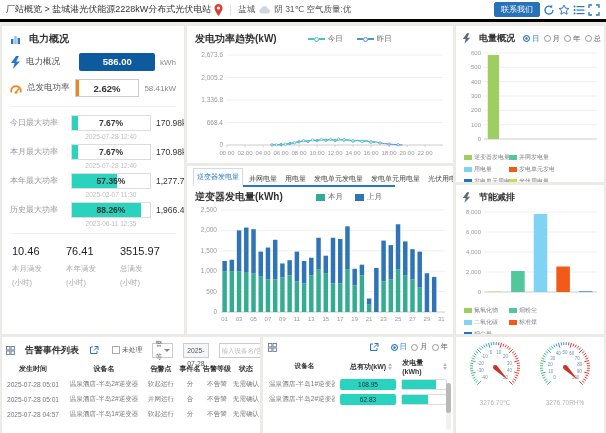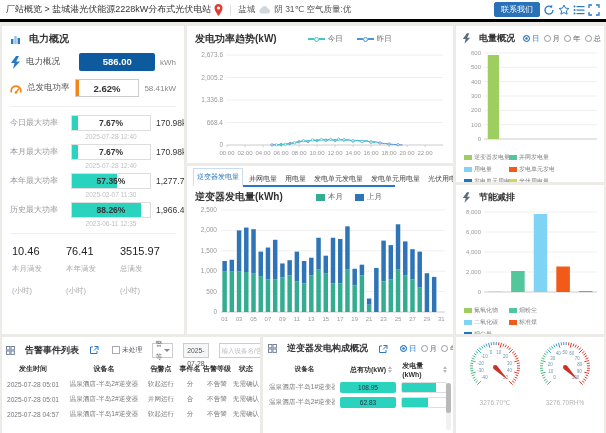--- a/index.html
+++ b/index.html
@@ -36,21 +36,21 @@
 .mlabel{font-size:8px;color:#999;white-space:nowrap}
 .mbar{position:relative;height:16px;border:1px solid #ddd;background:#fff;overflow:hidden}
 .mfill{position:absolute;left:0;top:0;bottom:0;background:#2ad3bd}
 .mpct{position:relative;display:block;text-align:center;font-size:8.5px;line-height:14px;color:#333}
 .mval{font-size:8.5px;color:#333;white-space:nowrap}
 .mts{grid-column:2;text-align:center;font-size:6.5px;color:#c0c0c0;white-space:nowrap}
 .stats{display:flex;padding:6px 10px 0}
 .stat{flex:1}
 .sv{font-size:11px;font-weight:normal;color:#222}
 .sl{font-size:7.5px;color:#aaa;margin-top:7px}
-.su{font-size:7.5px;color:#aaa;margin-top:12px}
+.su{font-size:7.5px;color:#aaa;margin-top:4px}
 .legend-line-wrap{display:flex;flex:1;justify-content:center;gap:14px;margin-right:30px}
 .tl{display:inline-flex;align-items:center;font-size:7.5px;color:#666;cursor:pointer}
 .tl-seg{width:6px;height:2px;display:inline-block}
 .tl-dot{width:5px;height:5px;border:1.5px solid;border-radius:50%;background:#fff;display:inline-block}
 .tl-lab{margin-left:3px}
 #tab-row{display:flex;align-items:flex-end;gap:4px;padding:5px 6px 0;position:relative;height:21px}
 .tab{font-size:7px;color:#444;padding:3px 2px;white-space:nowrap;cursor:pointer}
 .tab.active{color:#2878c8;border:1px solid #c9dcf0;border-bottom:2px solid #fff;background:#fff;z-index:2;padding:3px 3px}
 .tab-underline{position:absolute;left:6px;right:58px;bottom:0;height:2px;background:#2878c8}
 .radios{display:flex;align-items:center;gap:7px;margin-left:auto}
@@ -634,21 +634,20 @@
   <div class="panel bm">
     <div class="phead tight" style="padding:5px 5px 2px">
       <span class="tb-icon">
           <svg width="9" height="9" viewBox="0 0 9 9">
             <rect x="0.5" y="0.5" width="3.4" height="3.4" fill="none" stroke="#73839c"></rect>
             <rect x="5" y="0.5" width="3.4" height="3.4" fill="none" stroke="#73839c"></rect>
             <rect x="0.5" y="5" width="3.4" height="3.4" fill="none" stroke="#73839c"></rect>
             <rect x="5" y="5" width="3.4" height="3.4" fill="none" stroke="#73839c"></rect>
           </svg>
         </span>
-      <span class="ptitle sm">逆变器发电构成概况</span>
       <span class="tb-icon" style="margin-left:auto">
           <svg width="10" height="10" viewBox="0 0 10 10">
             <path d="M4 2H1.5v6.5H8V6" fill="none" stroke="#2878c8"></path>
             <path d="M5.5 1.5H9V5M9 1.5 5 5.5" fill="none" stroke="#2878c8"></path>
           </svg>
         </span>
       <div id="inv-period" class="radios" style="margin-left:2px;gap:4px">
           <span class="ritem on">
             <i class="radio on"></i>
             <span class="rlab">日</span>

